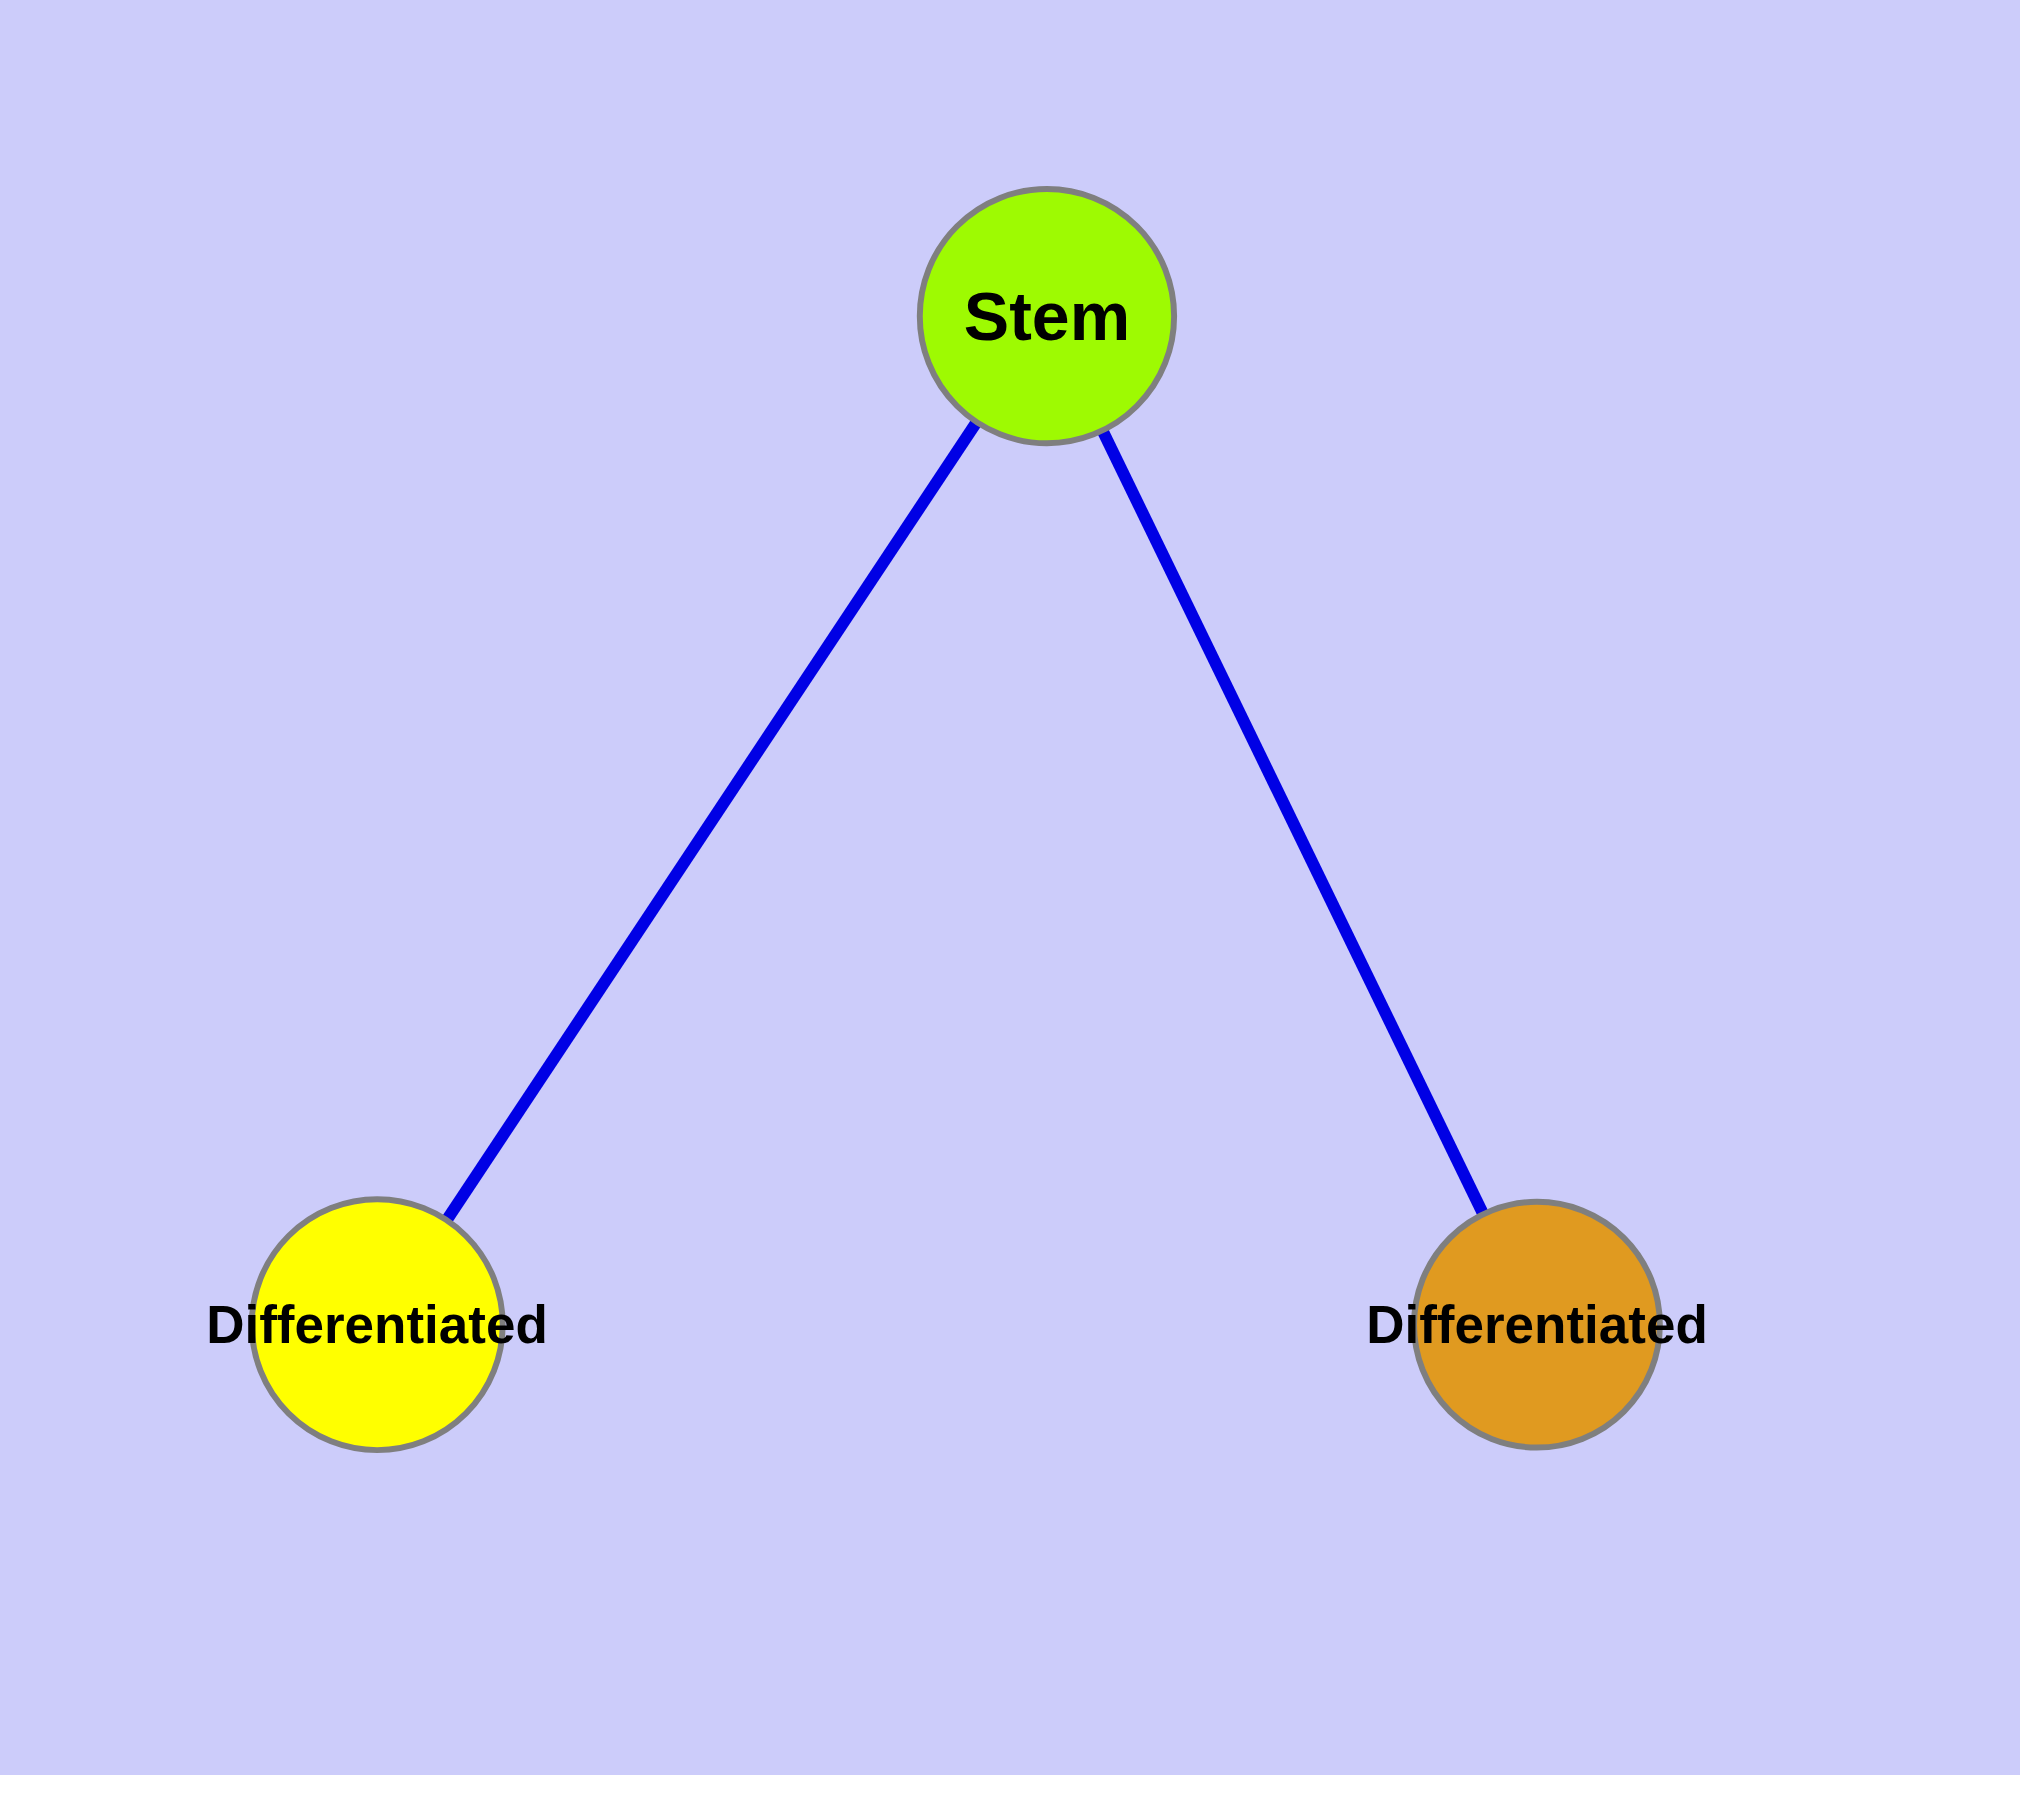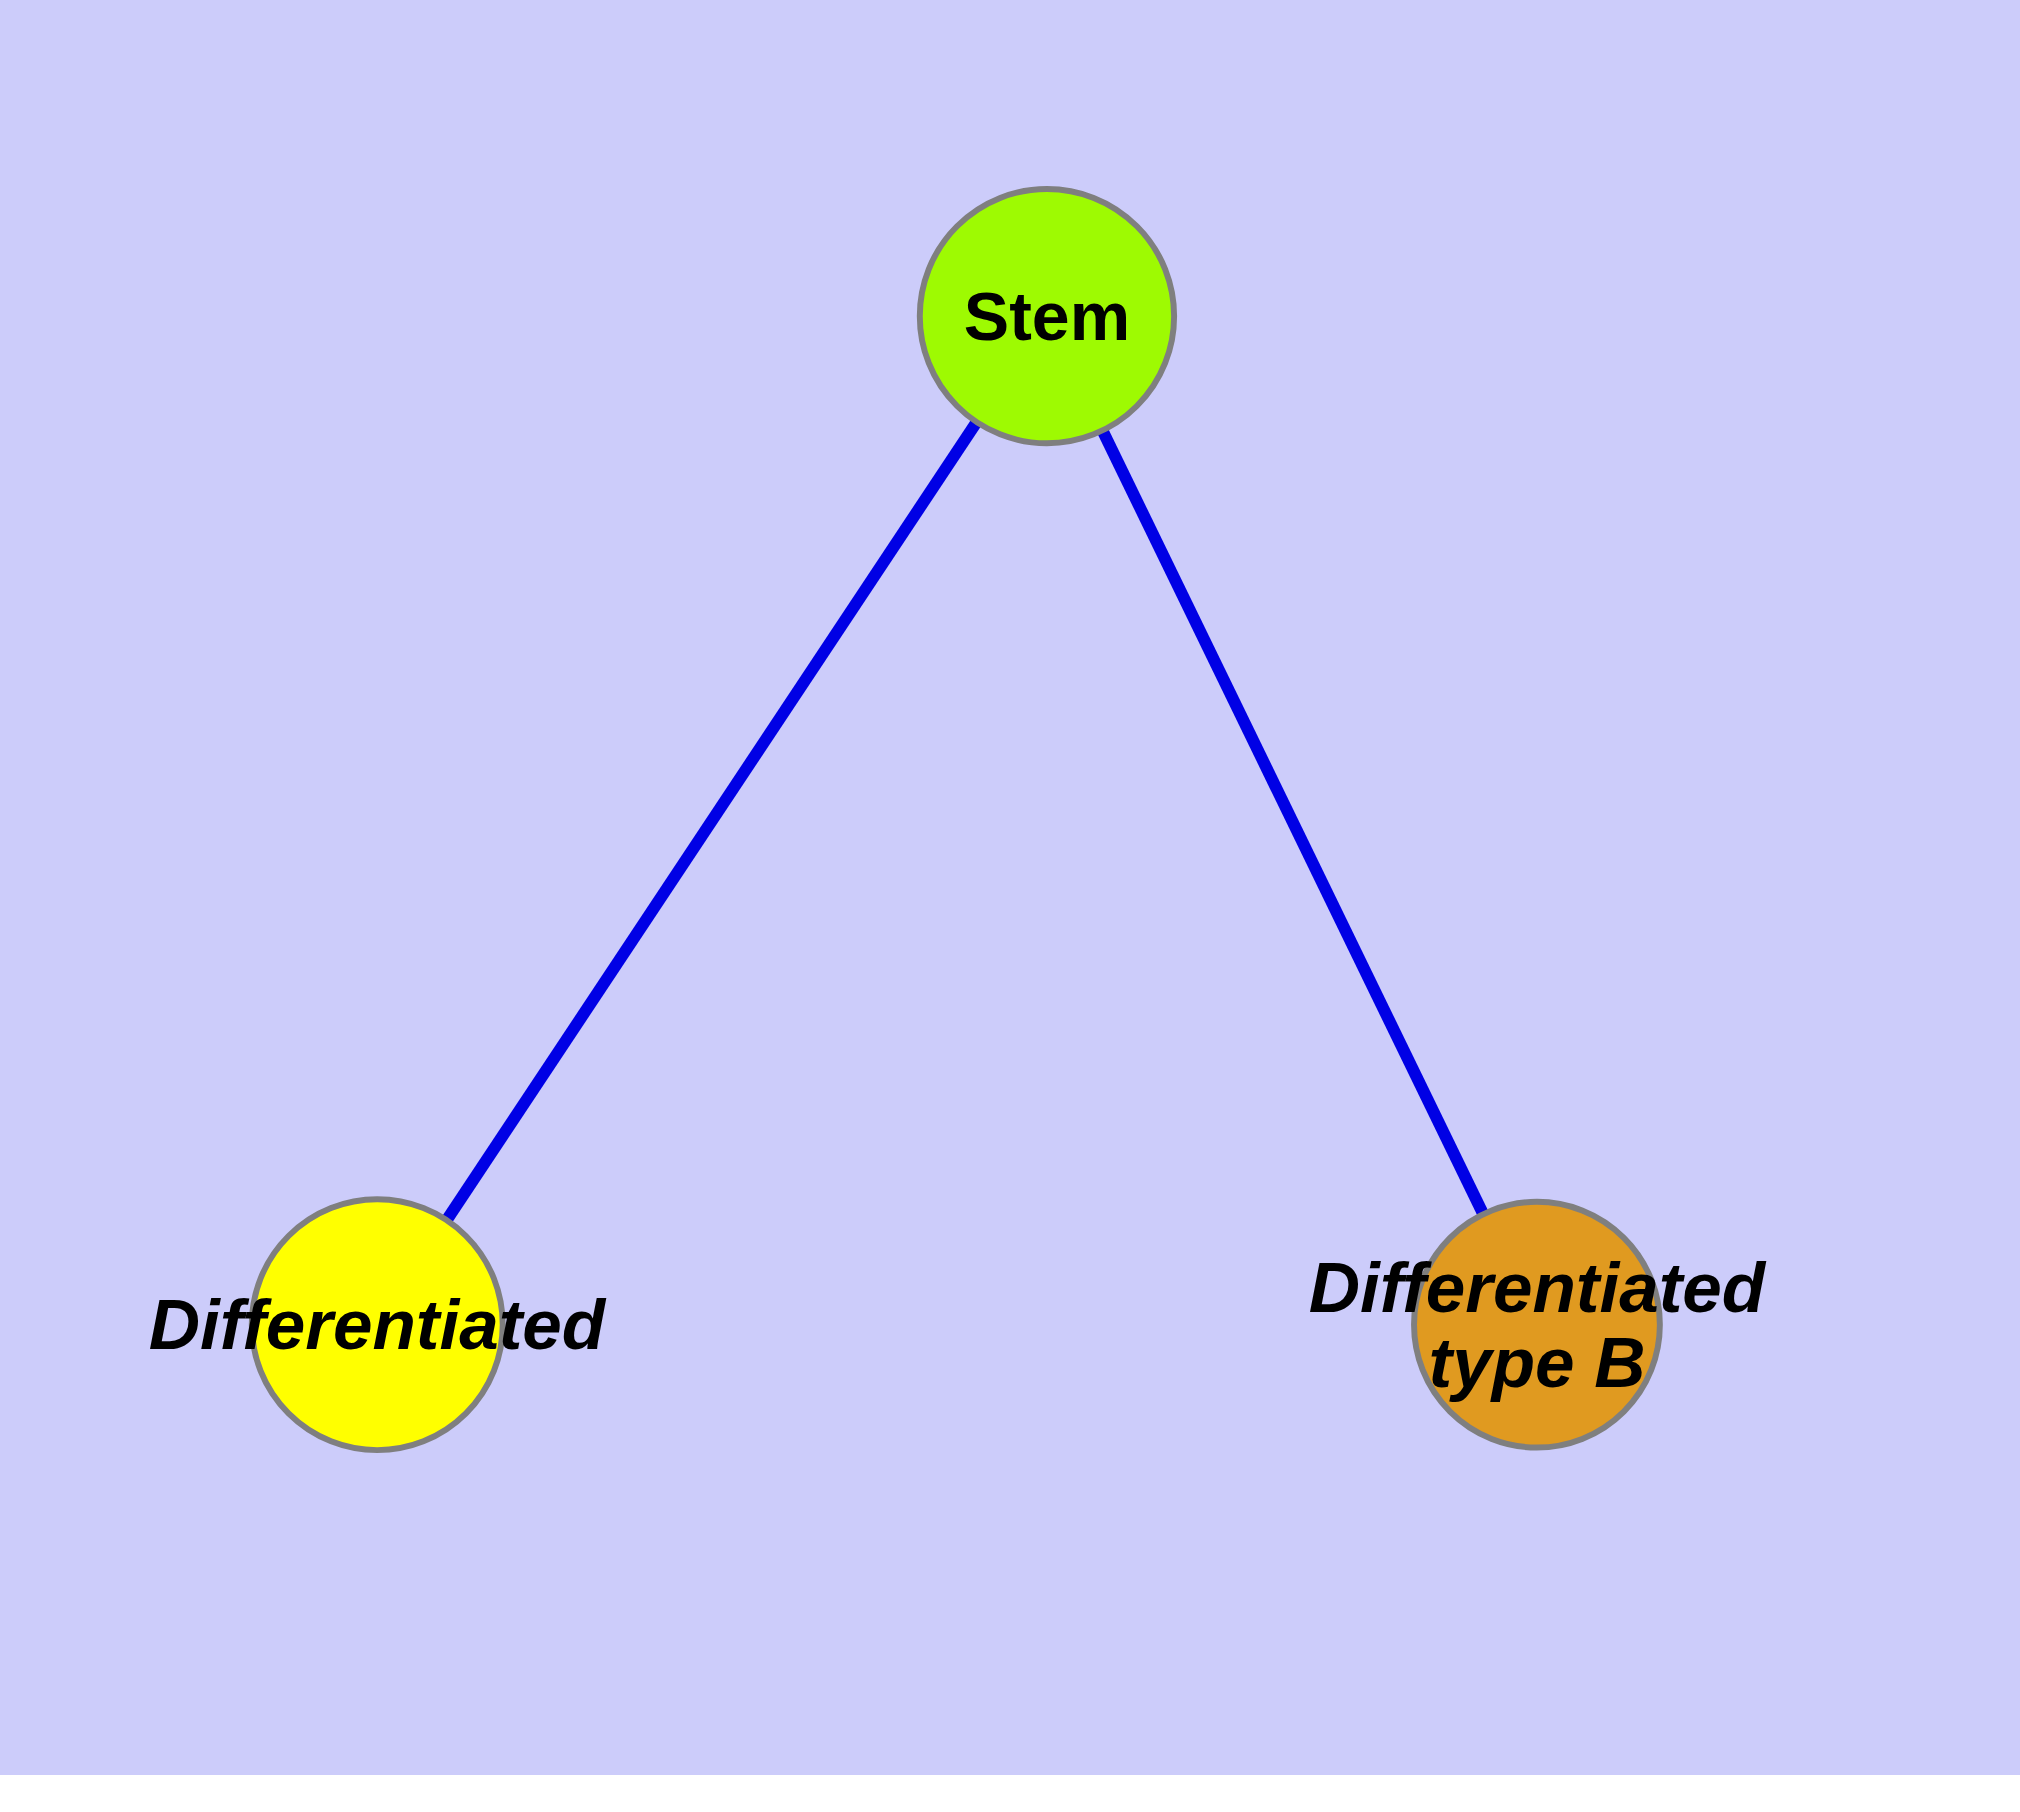--- a/index.html
+++ b/index.html
@@ -30,22 +30,21 @@
     font-weight: bold;
     white-space: nowrap;
     line-height: 1.06;
     pointer-events: none;
     transform: translate(-50%, -50%);
   }
   .label-root {
     font-size: 68px;
   }
   .label-leaf {
-    font-size: 71px;
-    font-style: italic;
+    font-size: 53px;
   }
 </style>
 </head>
 <body>
 
 <div id="canvas" style="width: 2021px; height: 1775px; background: rgb(204, 204, 250);">
 
   <svg id="graph-svg" viewBox="0 0 2384 2138" preserveAspectRatio="none" style="width: 2021px; height: 1812px;">
     <rect id="bg-rect" x="0" y="0" width="2384" height="2138" fill="#CCCCFA"></rect>
 
@@ -62,18 +61,17 @@
 
   <div id="label-layer">
       <div class="node-label label-root" style="left: 1047px; top: 316px;">
         <div>Stem</div>
       </div>
       <div class="node-label label-leaf" style="left: 377px; top: 1325px;">
         <div>Differentiated</div>
       </div>
       <div class="node-label label-leaf" style="left: 1537px; top: 1325px;">
         <div>Differentiated</div>
-        <div>type B</div>
       </div>
     </div>
 
 </div>
 
 
 </body></html>

